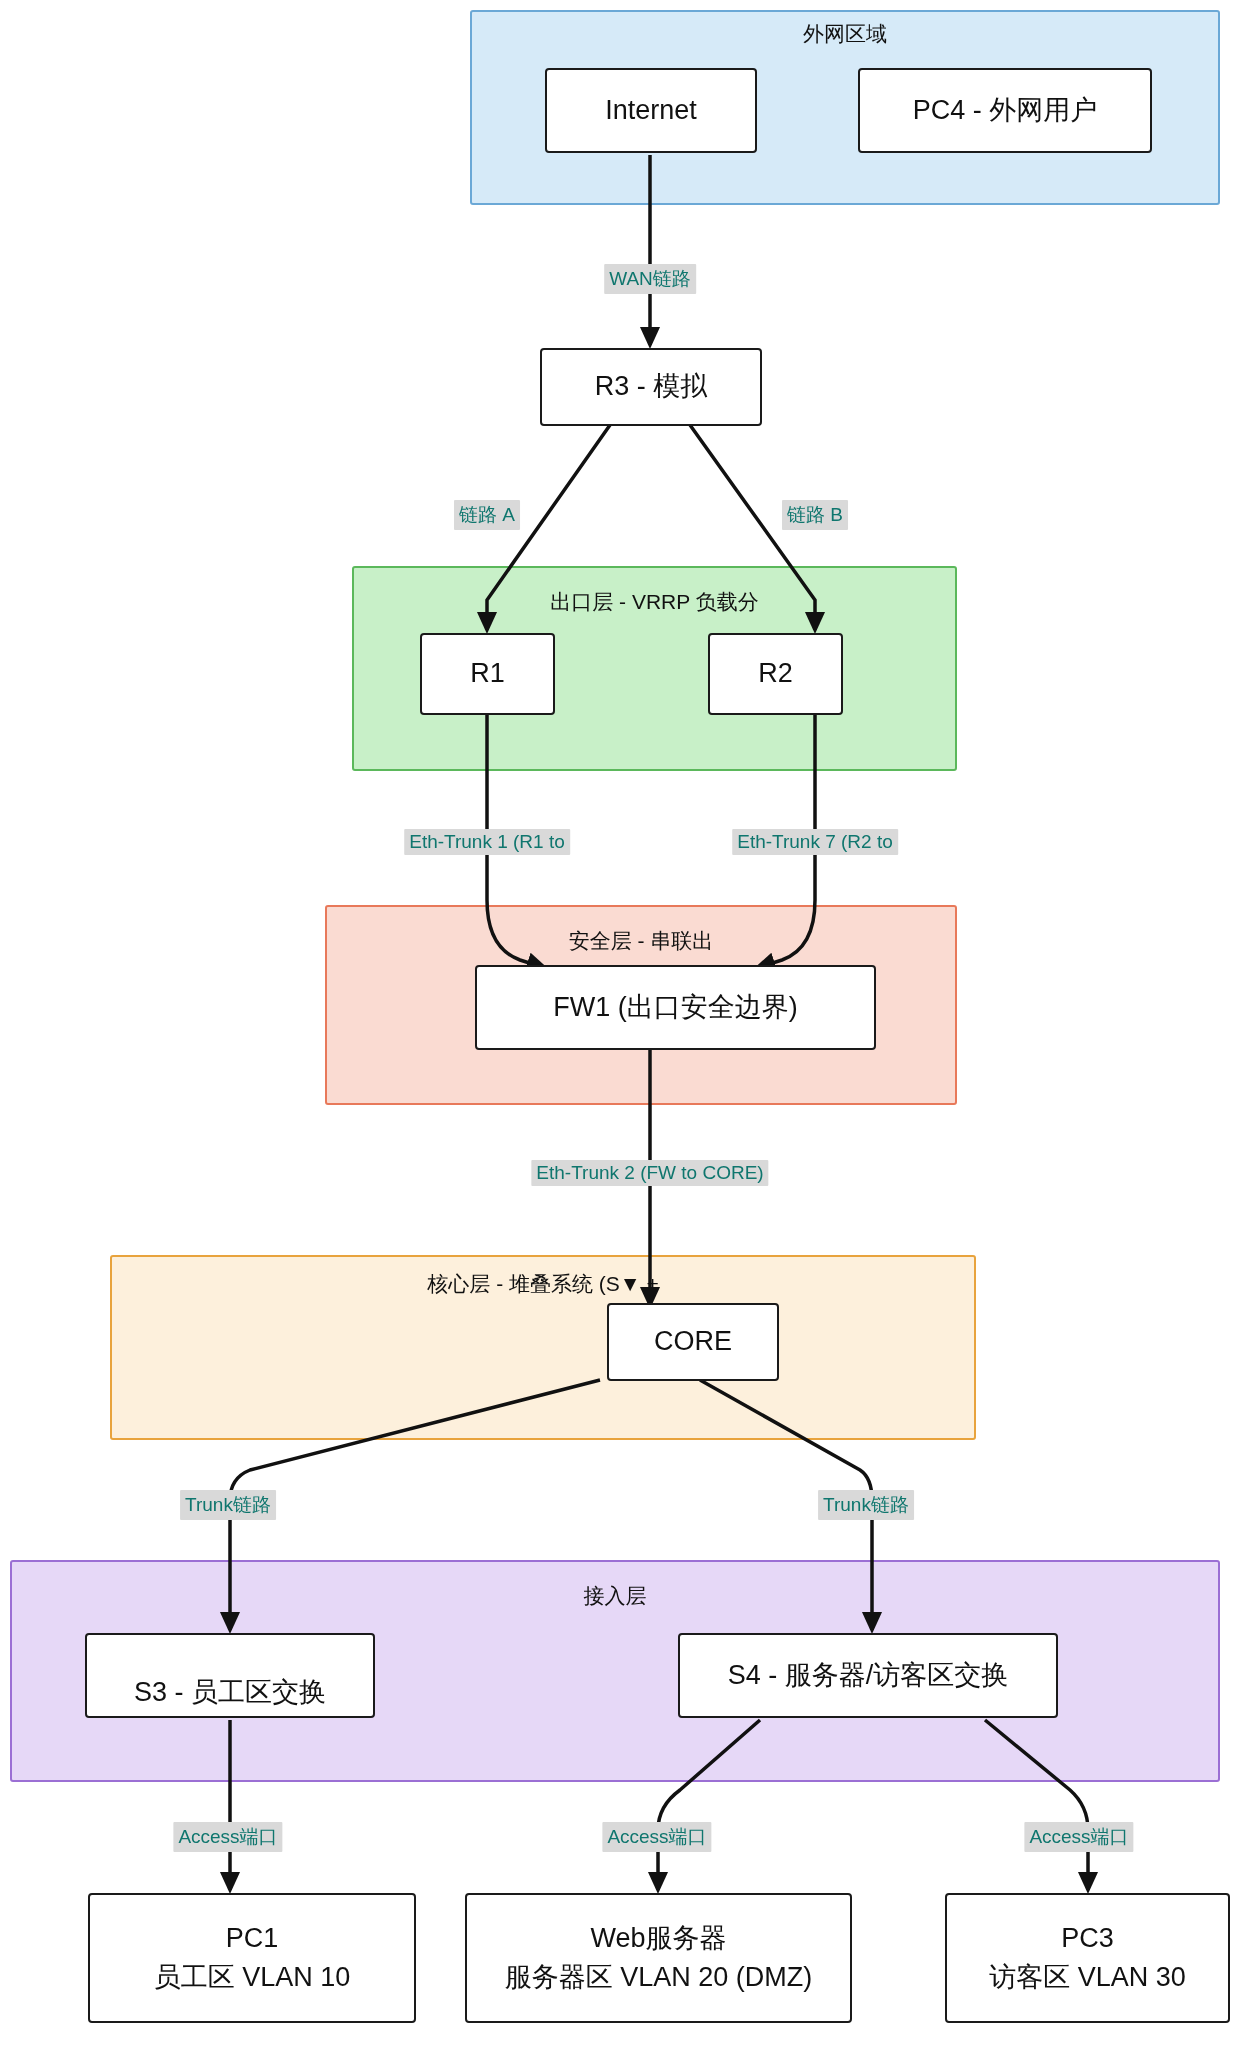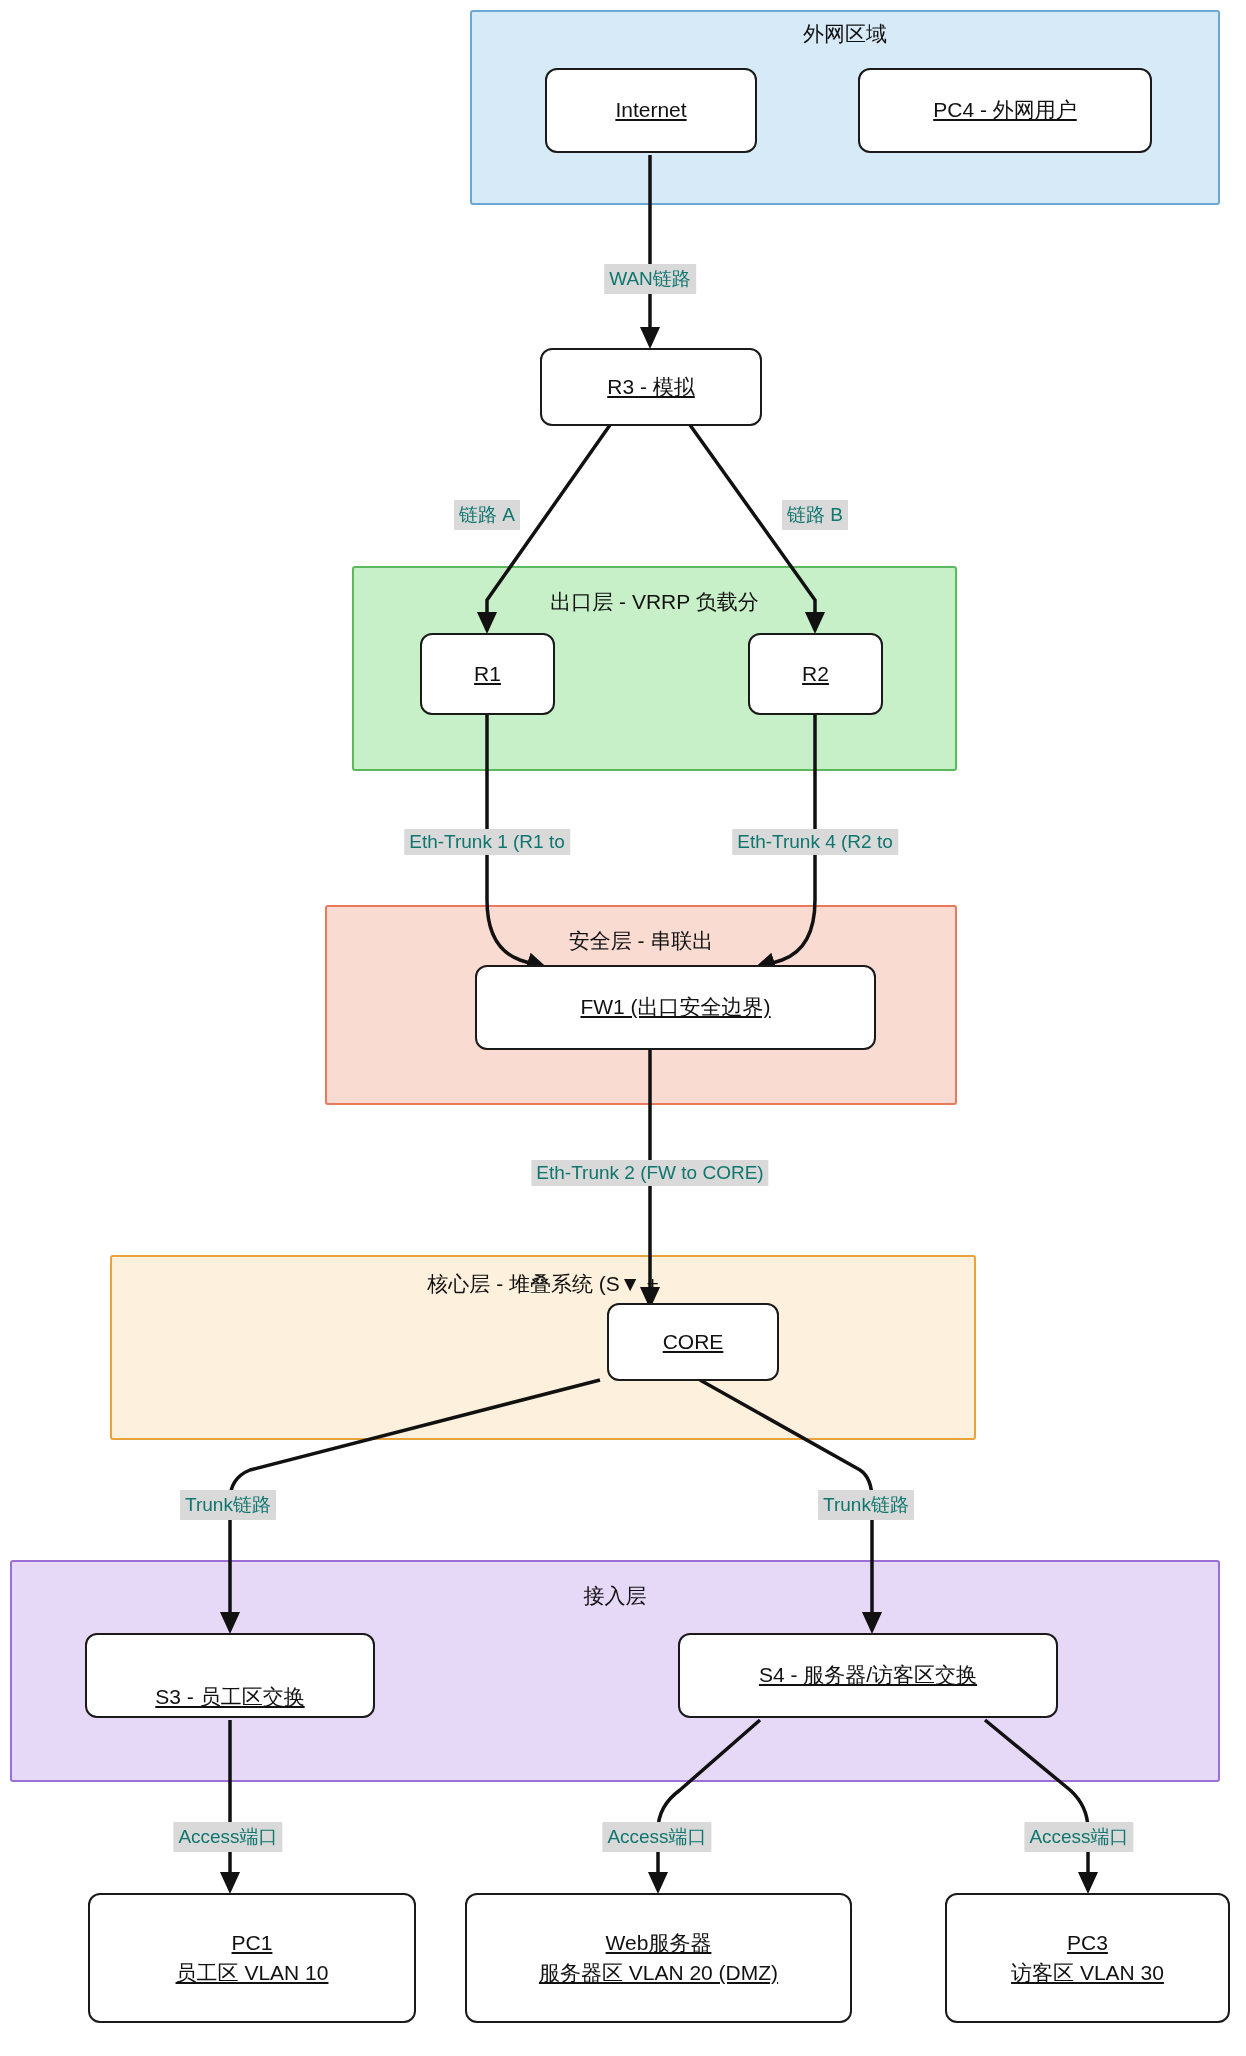--- a/index.html
+++ b/index.html
@@ -37,31 +37,30 @@
     text-align: center;
     font-size: 21px;
     color: #111111;
     white-space: nowrap;
   }
   .node {
     position: absolute;
     box-sizing: border-box;
     background: #ffffff;
     border: 2.5px solid #1a1a1a;
-    border-radius: 12px;
+    border-radius: 4px;
     display: flex;
     flex-direction: column;
     align-items: center;
     justify-content: center;
-    font-size: 21px;
+    font-size: 27px;
     color: #111111;
     text-align: center;
     line-height: 1.45;
     padding: 4px 8px;
-    text-decoration: underline;
   }
   .node .line2 {
     display: block;
   }
   .edge-label {
     position: absolute;
     background: #d9d9d9;
     color: #0f766e;
     font-size: 19px;
     padding: 2px 5px;
@@ -131,21 +130,21 @@
   </div>
 
   <div class="node" style="left:540px; top:348px; width:222px; height:78px;">
     <span>R3 - 模拟</span>
   </div>
 
   <div class="node" style="left:420px; top:633px; width:135px; height:82px;">
     <span>R1</span>
   </div>
 
-  <div class="node" style="left:748px; top:633px; width:135px; height:82px;">
+  <div class="node" style="left:708px; top:633px; width:135px; height:82px;">
     <span>R2</span>
   </div>
 
   <div class="node" style="left:475px; top:965px; width:401px; height:85px;">
     <span>FW1 (出口安全边界)</span>
   </div>
 
   <div class="node" style="left:563px; top:1303px; width:172px; height:78px;margin-left:44px;">
     <span>CORE</span>
   </div>
@@ -170,21 +169,21 @@
 
   <div class="node" style="left:945px; top:1893px; width:285px; height:130px;">
     <span>PC3</span>
     <span class="line2">访客区 VLAN 30</span>
   </div>
 
   <div class="edge-label" style="left:650px; top:264px;">WAN链路</div>
   <div class="edge-label" style="left:487px; top:500px;">链路 A</div>
   <div class="edge-label" style="left:815px; top:500px;">链路 B</div>
   <div class="edge-label" style="left:487px; top:829px;">Eth-Trunk 1 (R1 to</div>
-  <div class="edge-label" style="left:815px; top:829px;">Eth-Trunk 4 (R2 to</div>
+  <div class="edge-label" style="left:815px; top:829px;">Eth-Trunk 7 (R2 to</div>
   <div class="edge-label" style="left:650px; top:1160px;">Eth-Trunk 2 (FW to CORE)</div>
   <div class="edge-label" style="left:228px; top:1490px;">Trunk链路</div>
   <div class="edge-label" style="left:866px; top:1490px;">Trunk链路</div>
   <div class="edge-label" style="left:228px; top:1822px;">Access端口</div>
   <div class="edge-label" style="left:657px; top:1822px;">Access端口</div>
   <div class="edge-label" style="left:1079px; top:1822px;">Access端口</div>
 
 </div>
 
 </body></html>

